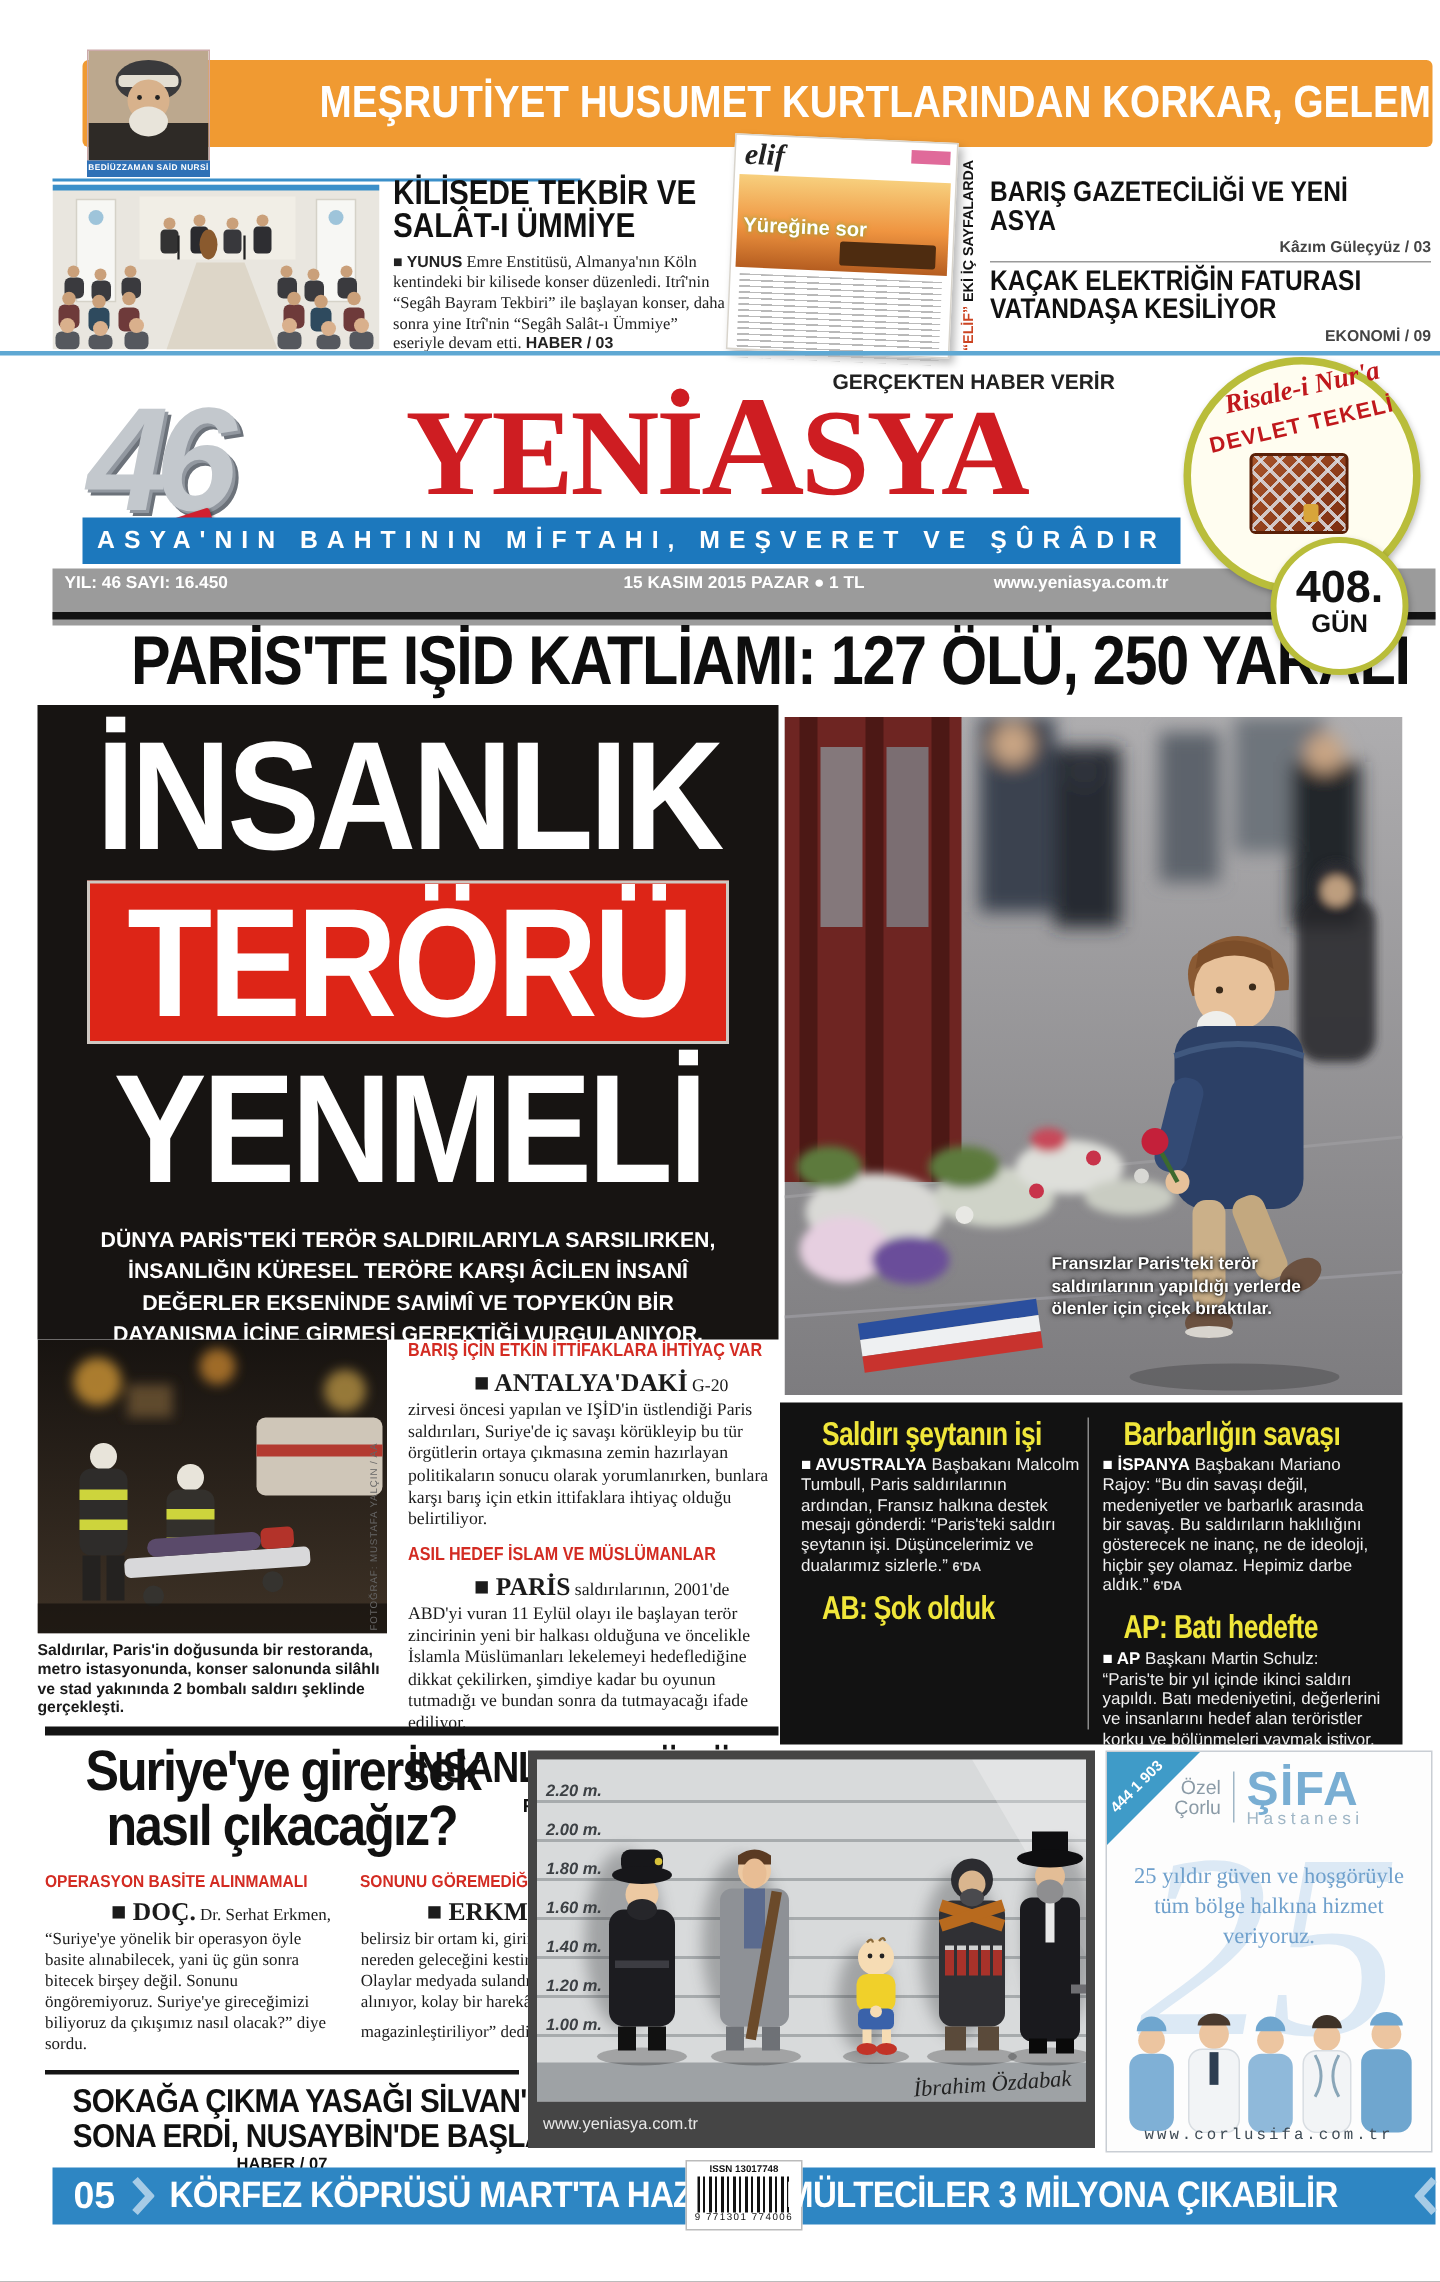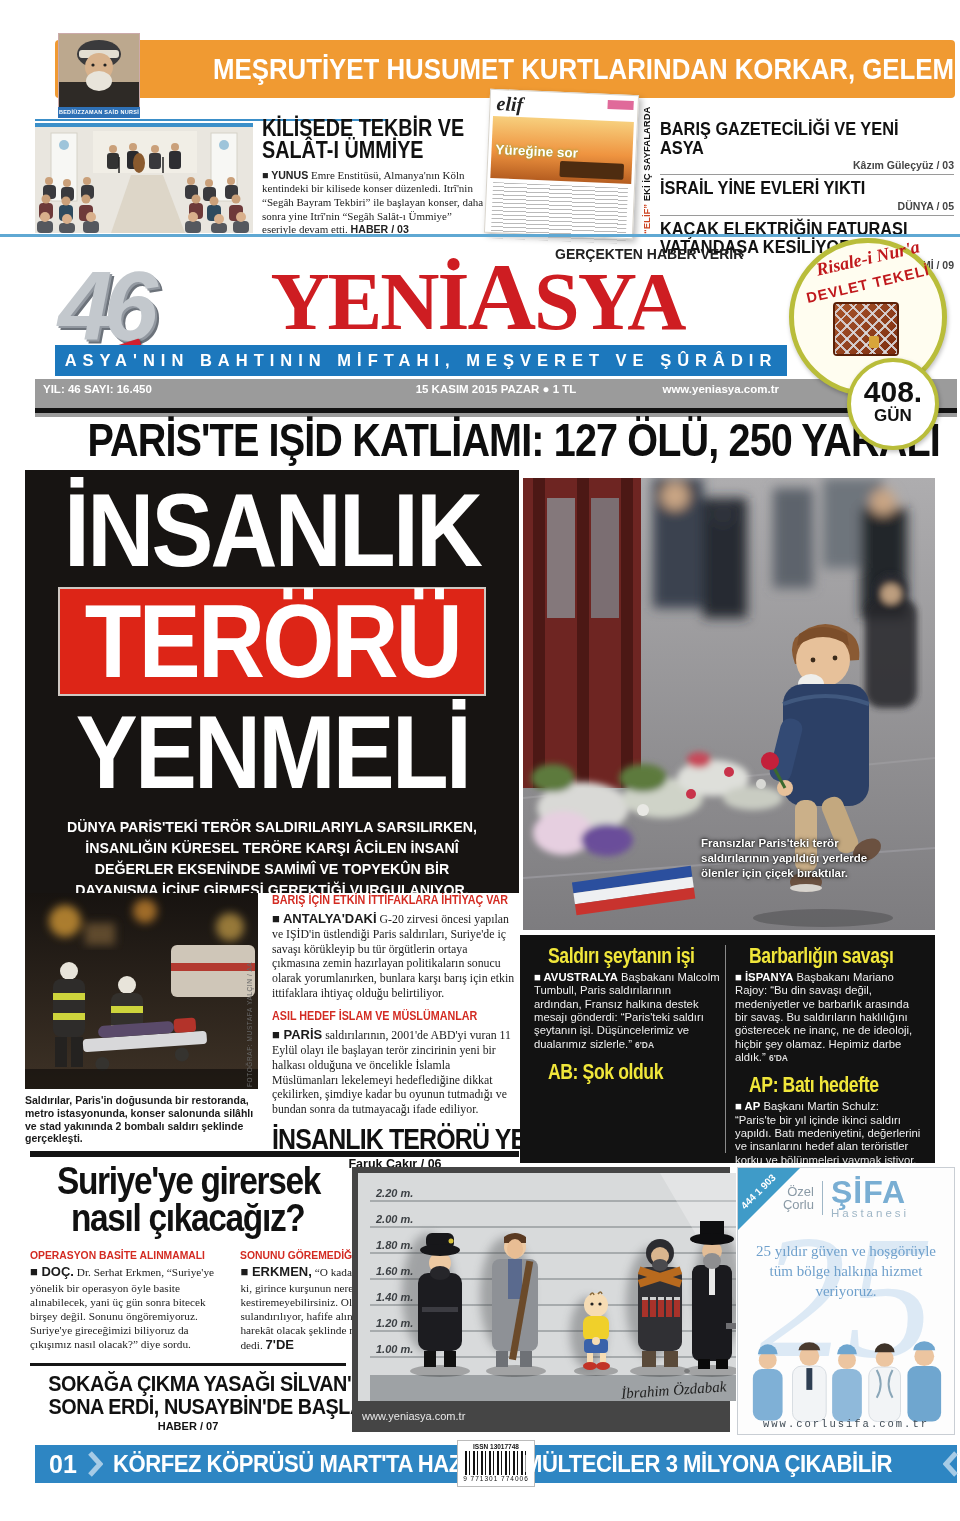--- a/index.html
+++ b/index.html
@@ -101,21 +101,21 @@
       line-height:1.3;text-shadow:0 0 4px #000,0 0 2px #000;}
 
   
   .attack{left:25px;top:893px;width:233px;height:196px;}
   .credit{left:246px;top:895px;height:192px;writing-mode:vertical-rl;transform:rotate(180deg);
       font-size:6.5px;color:#666;letter-spacing:.6px;}
   .attack-cap{left:25px;top:1094px;width:238px;font-size:10.5px;font-weight:bold;color:#1a1a1a;line-height:1.22;}
   .midcol{left:272px;top:893px;width:246px;}
   .redh{color:#d32b22;font-size:12.5px;font-weight:bold;margin:0 0 4px;}
   .mbody{font-family:"Liberation Serif",serif;font-size:11.8px;line-height:1.24;margin:0 0 9px;color:#1b1b1b;}
-  .mlead{font-family:Liberation Sans, sans-serif;font-size:13px;font-weight:bold;}
+  .mlead{font-family:Liberation Serif, serif;font-size:17px;font-weight:bold;margin-left:44px;}
   .yenecek{margin-top:4px;font-size:29px;font-weight:bold;letter-spacing:-1px;line-height:1;}
   .yen-by{text-align:center;font-size:12.5px;font-weight:bold;margin-top:3px;}
   .mid-rule{left:30px;top:1151px;width:489px;height:6px;background:#141414;}
 
   
   .world{left:520px;top:935px;width:415px;height:228px;background:#121212;overflow:hidden;}
   .wcol{position:absolute;top:10px;width:186px;}
   .wcol1{left:14px;} .wcol2{left:215px;}
   .wdiv{position:absolute;left:205px;top:10px;height:208px;width:1px;background:#8a8a8a;}
   .wt{color:#f0e63a;font-size:22px;font-weight:bold;letter-spacing:-.5px;margin:0 14px 4px;line-height:1;}
@@ -128,21 +128,21 @@
   .sur-h{text-align:center;font-size:38px;font-weight:bold;letter-spacing:-1.5px;line-height:.98;margin:0;}
   .sur-cols{display:flex;gap:16px;margin-top:12px;}
   .sur-col{flex:1;}
   .sur-col h4{color:#d32b22;font-size:11.5px;font-weight:bold;margin:0 0 3px;}
   .sur-col p{font-family:"Liberation Serif",serif;font-size:11.3px;line-height:1.24;margin:0;color:#1b1b1b;}
   .silvan{margin-top:10px;border-top:3px solid #151515;padding-top:6px;text-align:center;}
   .silvan .t{font-size:22px;font-weight:bold;letter-spacing:-.5px;line-height:1.05;}
   .silvan .r{font-size:11px;font-weight:bold;margin-top:2px;}
 
   .cartoon{left:352px;top:1167px;width:378px;height:265px;background:#454545;box-sizing:border-box;padding:6px 6px 0;}
-  .cartoon-panel{position:relative;width:366px;height:228px;background:#d8dadb;overflow:hidden;padding-left:12px;}
+  .cartoon-panel{position:relative;width:366px;height:228px;background:#d8dadb;overflow:hidden;}
   .cartoon-sig{position:absolute;right:10px;bottom:2px;font-family:"Liberation Serif",serif;font-style:italic;
       font-size:15px;color:#222;transform:rotate(-4deg);}
   .cartoon-bottom{height:30px;display:flex;align-items:center;color:#e8e8e8;font-size:11px;padding:0 4px;}
 
   .ad{left:737px;top:1167px;width:218px;height:268px;background:#fdfdfd;border:1px solid #c9ced4;box-sizing:border-box;overflow:hidden;}
   .ad-tri{position:absolute;left:0;top:0;width:0;height:0;border-top:62px solid #3f9bc8;border-right:62px solid transparent;}
   .ad-phone{position:absolute;left:-2px;top:18px;color:#fff;font-size:10px;font-weight:bold;transform:rotate(-45deg);}
   .ad-logo{position:relative;margin-top:10px;display:flex;justify-content:center;align-items:center;gap:8px;z-index:2;}
   .ad-pre{text-align:right;color:#8a9aa6;font-size:13px;line-height:1.05;}
   .ad-sep{width:1px;height:34px;background:#9fb6c6;}
@@ -296,24 +296,20 @@
   <div class="abs elif-vert">
     <span><span class="red">“ELİF”</span><span> EKİ İÇ SAYFALARDA</span></span>
   </div>
 
   <div class="abs tophl">
     <div class="tophl-item">
       <div class="tophl-t"><span class="condl">BARIŞ GAZETECİLİĞİ VE YENİ ASYA</span></div>
       <div class="tophl-b">Kâzım Güleçyüz / 03</div>
     </div>
     <div class="tophl-item">
-      <div class="tophl-t"><span class="condl">İSRAİL YİNE EVLERİ YIKTI</span></div>
-      <div class="tophl-b">DÜNYA / 05</div>
-    </div>
-    <div class="tophl-item">
       <div class="tophl-t"><span class="condl">KAÇAK ELEKTRİĞİN FATURASI VATANDAŞA KESİLİYOR</span></div>
       <div class="tophl-b">EKONOMİ / 09</div>
     </div>
   </div>
 
   <div class="abs rule-blue2"></div>
 
   <div class="abs logo46">
     <span class="num">46</span>
     <span class="yil">YIL</span>
@@ -696,21 +692,21 @@
         <circle cx="188" cy="20" r="10" fill="#ecc5a0"></circle>
           <path d="M177 14 a11 9 0 0 1 22 0z" fill="#6fa6cf"></path>
         <rect x="171" y="30" width="34" height="56" rx="9" fill="#6fa6cf"></rect>
       </g>
     </svg>
     <div class="ad-site">www.corlusifa.com.tr</div>
   </div>
 
   <div class="abs bbar">
     <div class="bb-g">
-      <span class="bb-p">01</span>
+      <span class="bb-p">05</span>
       <svg width="16" height="28" viewBox="0 0 16 28">
           <polyline points="3,3 13,14 3,25" stroke="#a6cbe6" stroke-width="5" fill="none"></polyline>
         </svg>
       <span class="bb-t"><span class="condl" style="transform:scaleX(.9)">KÖRFEZ KÖPRÜSÜ MART'TA HAZIR</span></span>
     </div>
     <div class="bb-box">
       <div class="bb-issn">ISSN 13017748</div>
       <div class="bb-bars"></div>
       <div class="bb-code">9 771301 774006</div>
     </div>

